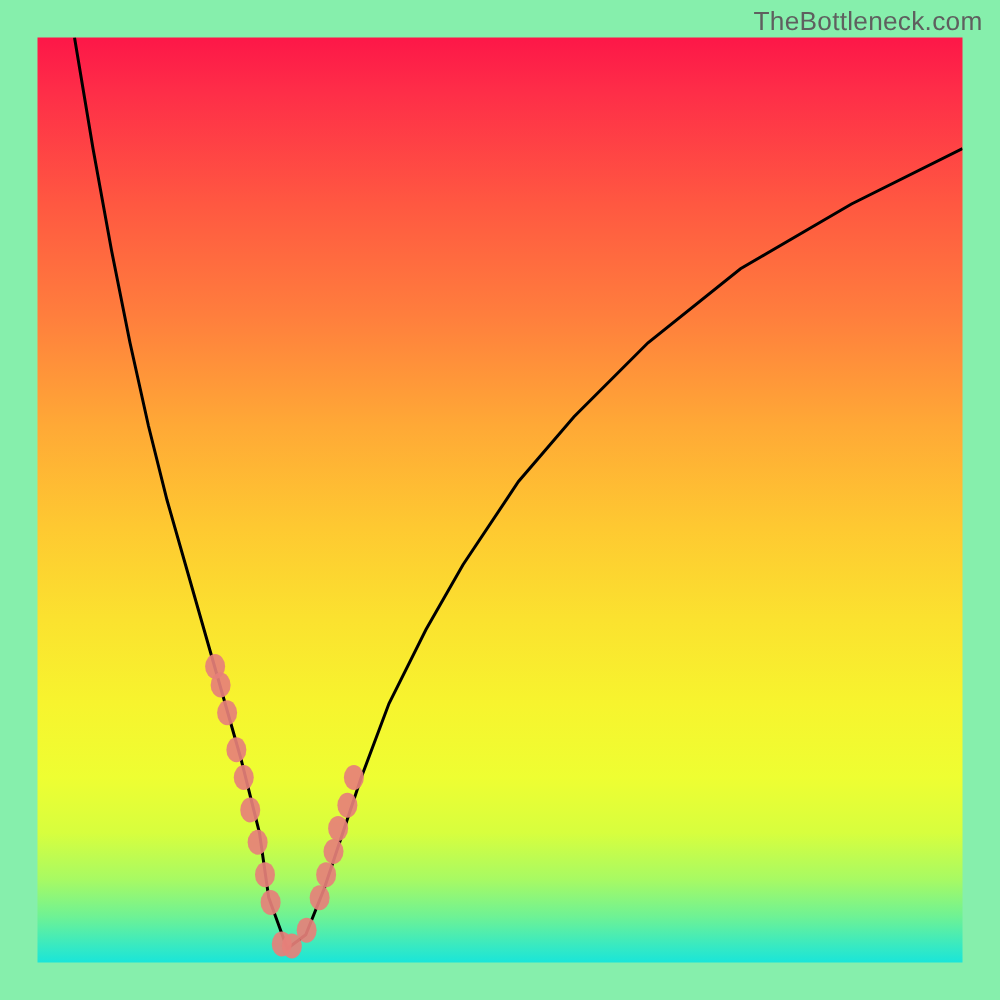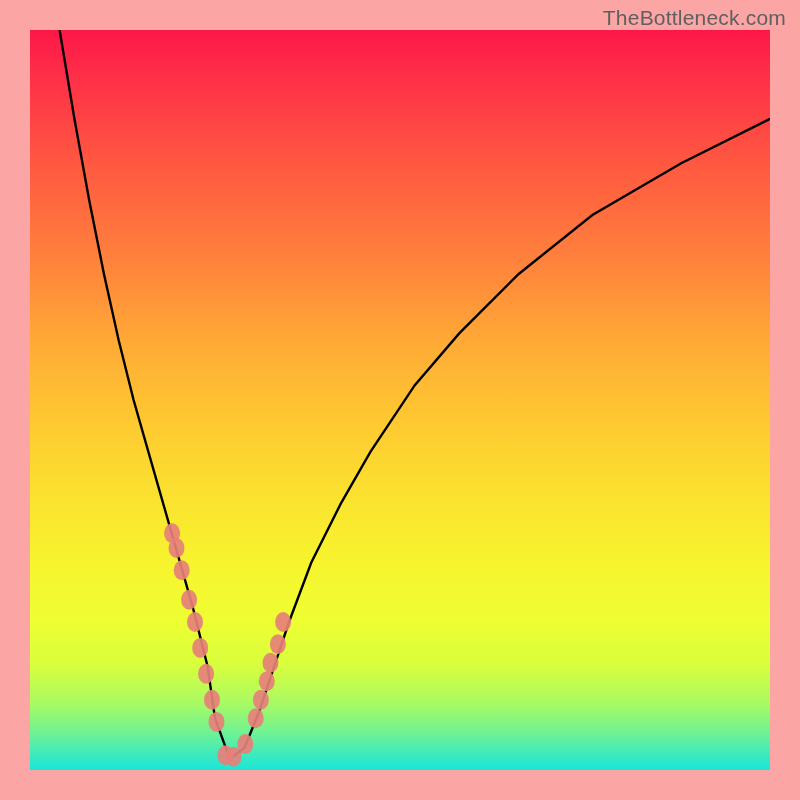--- a/index.html
+++ b/index.html
@@ -1,20 +1,20 @@
 <!DOCTYPE html>
 <html><head>
 <meta charset="utf-8">
 <style>
   * { margin: 0; padding: 0; box-sizing: border-box; }
   body { width: 800px; height: 800px; background: #000; position: relative; font-family: Arial, sans-serif; }
   .outer {
     width: 800px;
     height: 800px;
-    background: #fca5a5;
+    background: #86efac;
     position: relative;
   }
   .watermark {
     position: absolute;
     top: 6px;
     right: 14px;
     color: #5f5f5f;
     font-size: 21px;
     font-weight: 500;
     letter-spacing: 0.2px;

